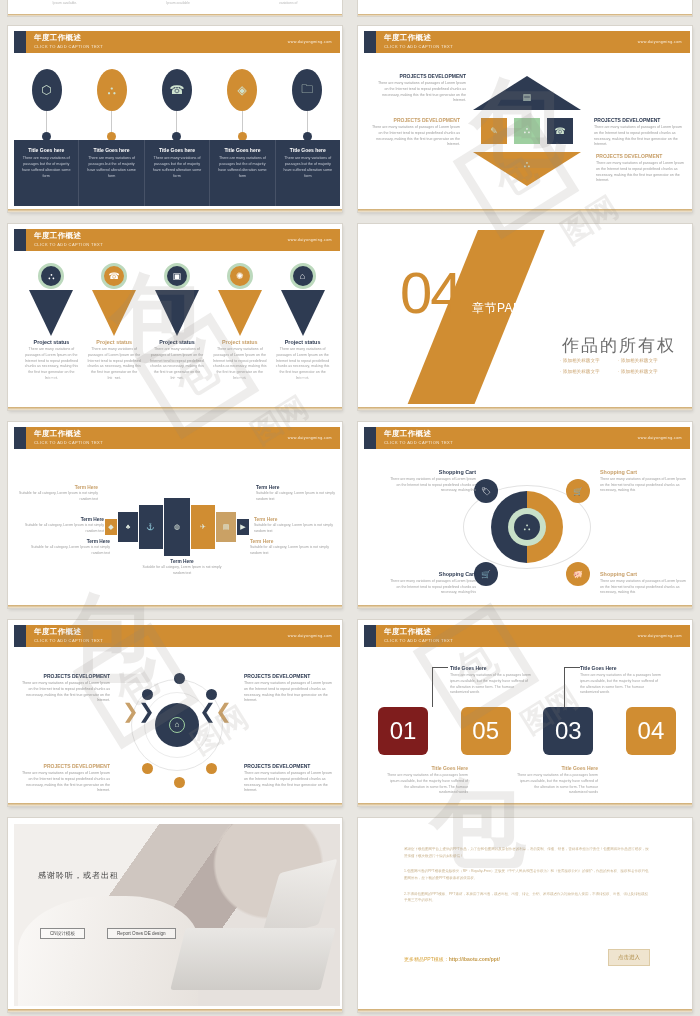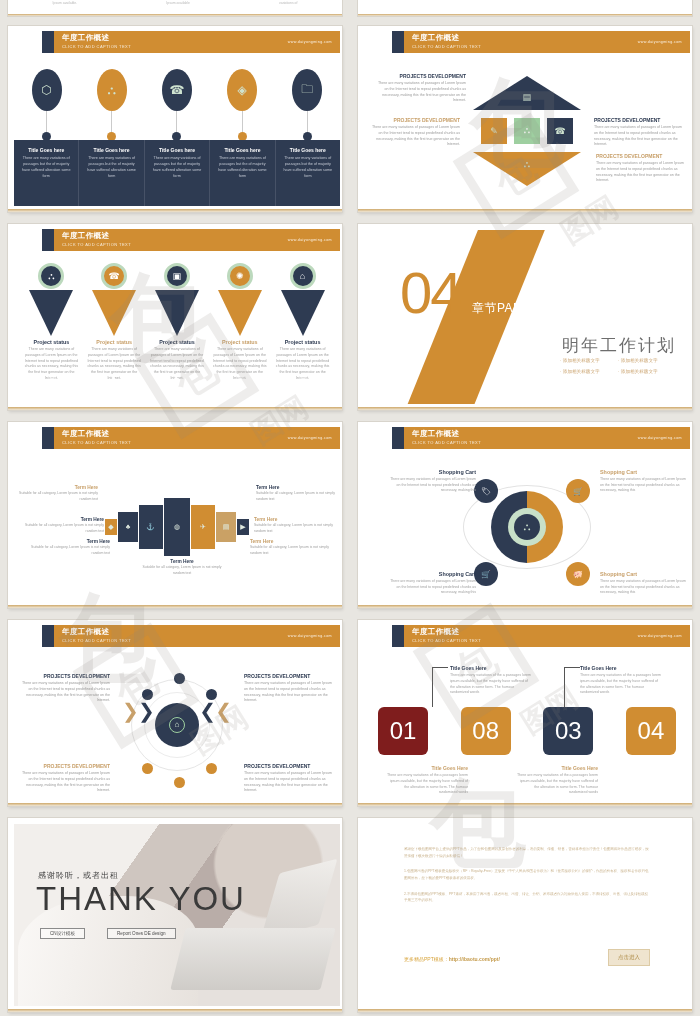--- a/index.html
+++ b/index.html
@@ -19,21 +19,21 @@
   .slide {
     width:100%; height:100%; background:#fff; position:relative;
     box-shadow:0 0 0 1px #d8d4cc, 1px 2px 3px rgba(0,0,0,.12);
     overflow:hidden;
   }
   .slide::after{
     content:""; position:absolute; left:0; right:0; bottom:0; height:3px;
     background:linear-gradient(#cfa96a,#efe7d8);
   }
   
-  .hdr { position:absolute; left:6px; right:2px; top:5px; height:22px; display:flex;margin-left:28px; }
+  .hdr { position:absolute; left:6px; right:2px; top:5px; height:22px; display:flex; }
   .hdr .tab { width:12px; background:#2e3b52; }
   .hdr .bar { flex:1; background:#d08d32; position:relative; padding:2px 0 0 8px; }
   .hdr .t1 { color:#fff; font-size:7.5px; font-weight:bold; letter-spacing:.4px; }
   .hdr .t2 { color:#f6ead8; font-size:4px; letter-spacing:.45px; margin-top:1px; }
   .hdr .url { position:absolute; right:8px; top:9px; color:#fbf1e3; font-size:3.6px; letter-spacing:.4px; }
   .body { position:absolute; left:6px; right:2px; top:29px; bottom:6px; background:#fff; }
 
   
   .s1-ellipses { position:absolute; left:0; right:0; top:14px; height:70px; display:flex; justify-content:space-around; align-items:flex-start; }
   .pin { width:44px; display:flex; flex-direction:column; align-items:center; }
@@ -342,21 +342,21 @@
         </div>
       </div>
     </div>
 
     <div class="cell">
       <div class="slide">
         <div class="s4">
           <div class="stripe"></div>
           <div class="num">04</div>
           <div class="part">章节PART</div>
-          <div class="zh">明年工作计划</div>
+          <div class="zh">作品的所有权</div>
           <div class="bullets">
             <span>添加相关标题文字</span>
             <span>添加相关标题文字</span>
             <span>添加相关标题文字</span>
             <span>添加相关标题文字</span>
           </div>
         </div>
       </div>
     </div>
 
@@ -507,21 +507,21 @@
           <div class="tab"></div>
           <div class="bar">
             <div class="t1">年度工作概述</div>
             <div class="t2">CLICK TO ADD CAPTION TEXT</div>
             <div class="url">www.daiyongming.com</div>
           </div>
         </div>
         <div class="body">
           <div class="s8-row">
             <div class="nbox" style="background:#7f1d1d">01</div>
-            <div class="nbox" style="background:#d08d32">08</div>
+            <div class="nbox" style="background:#d08d32">05</div>
             <div class="nbox" style="background:#2e3b52">03</div>
             <div class="nbox" style="background:#d08d32">04</div>
           </div>
           <div style="position:absolute;left:68px;top:18px;width:1px;height:40px;background:#555"></div>
           <div style="position:absolute;left:68px;top:18px;width:16px;height:1px;background:#555"></div>
           <div style="position:absolute;left:200px;top:18px;width:1px;height:40px;background:#555"></div>
           <div style="position:absolute;left:200px;top:18px;width:16px;height:1px;background:#555"></div>
           <div class="s8-cap" style="left:86px;top:16px">
             <h5>Title Goes Here</h5>
             <p>There are many variations of the a passages lorem ipsum available, but the majority have suffered of the alteration in some form. The humour randomized words</p>
@@ -542,21 +542,20 @@
       </div>
     </div>
 
     <div class="cell" style="height:206px">
       <div class="slide">
         <div class="photo">
           <div class="arm"></div>
           <div class="lid"></div>
           <div class="lap"></div>
           <div class="zh">感谢聆听，或者出租</div>
-          <div class="ty">THANK YOU</div>
           <div class="btns">
             <span>CN设计模板</span>
             <span>Report Ones DE design</span>
           </div>
         </div>
       </div>
     </div>
 
     <div class="cell" style="height:206px">
       <div class="slide">

